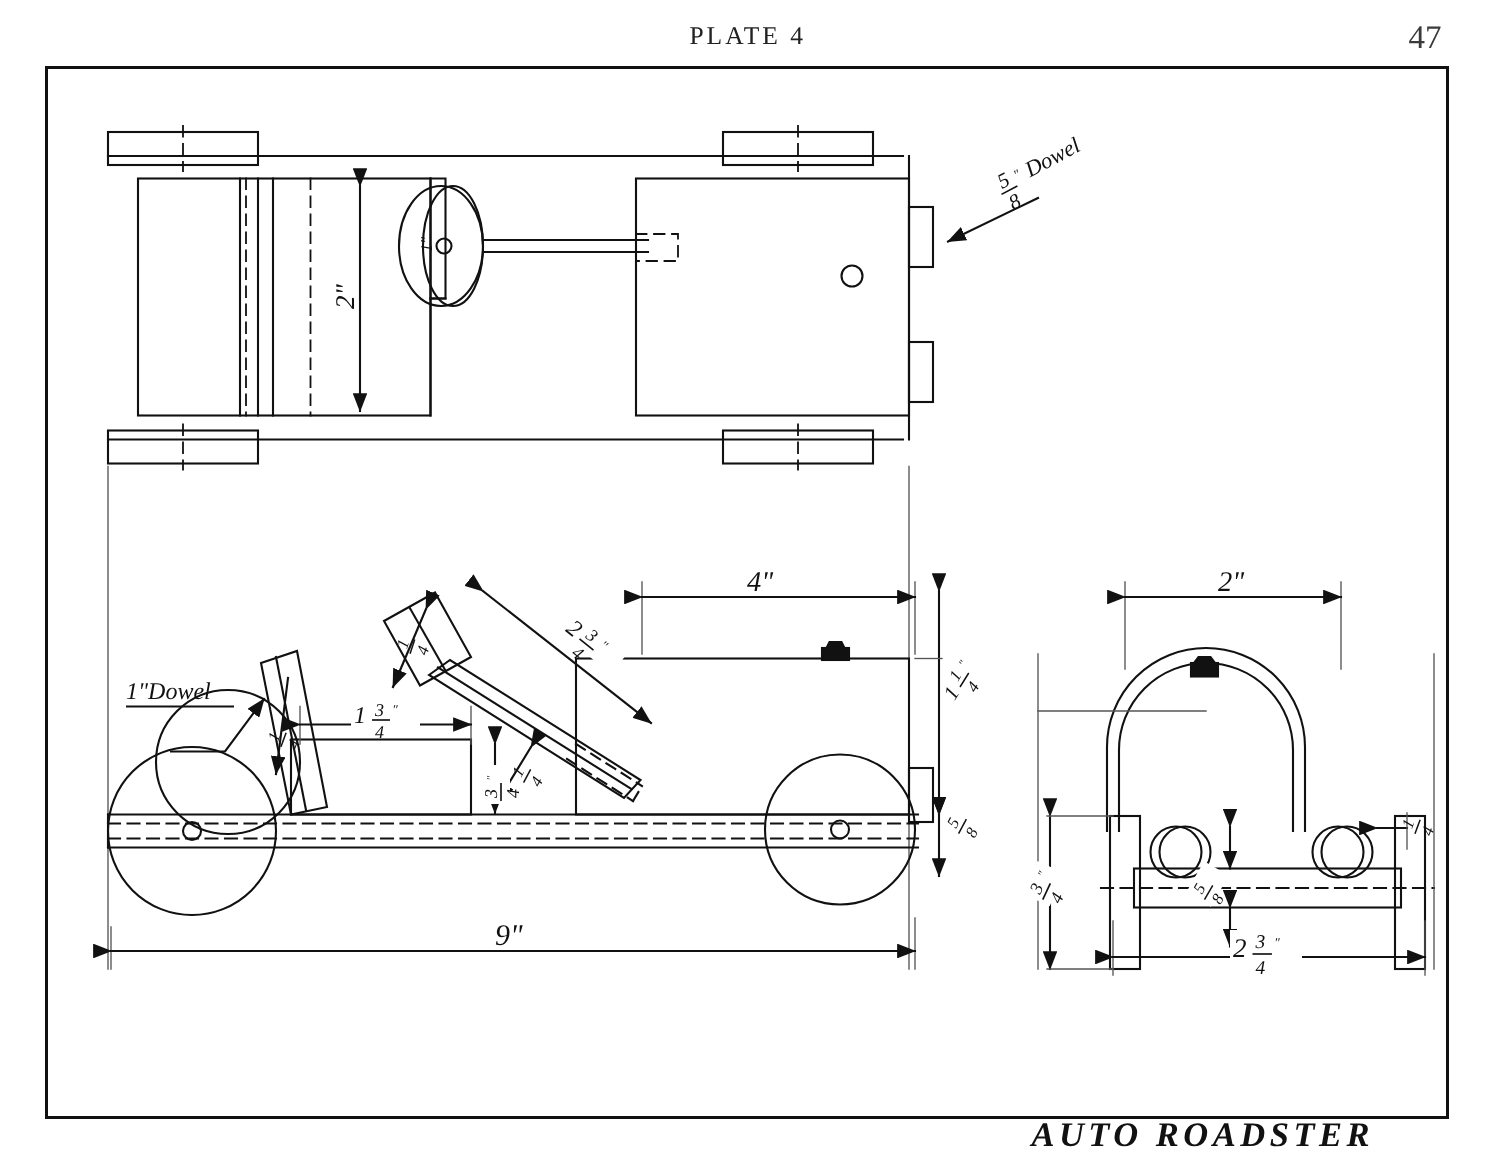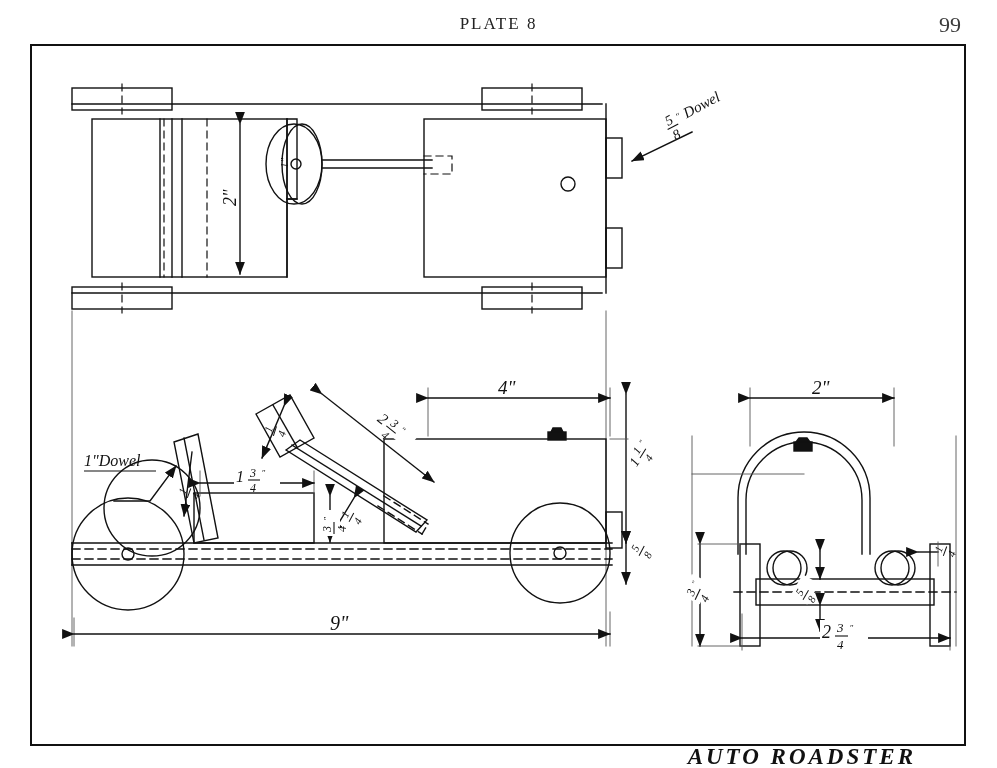--- a/index.html
+++ b/index.html
@@ -18,22 +18,22 @@
   .draw-title{position:absolute;right:48px;top:698px;
        font-family:"Liberation Serif",serif;font-style:italic;font-weight:bold;
        font-size:23px;letter-spacing:3px;color:#111;
        border-bottom:2px solid #111;padding-bottom:1px;}
 </style>
 </head>
 <body>
 
 <div id="sheet">
 
-  <div class="plate-title">PLATE 8</div>
-  <div class="page-no">99</div>
+  <div class="plate-title">PLATE 4</div>
+  <div class="page-no">47</div>
 
   <div class="drawing-frame">
 
     <svg width="932" height="698" viewBox="0 0 932 698">
       <defs>
         <marker id="ah" markerWidth="10" markerHeight="8" refX="9" refY="4" orient="auto">
           <path d="M0,0 L10,4 L0,8 Z" fill="#111"></path>
         </marker>
         <marker id="ahs" markerWidth="9" markerHeight="7" refX="8.5" refY="3.5" orient="auto">
           <path d="M0,0 L9,3.5 L0,7 Z" fill="#111"></path>

